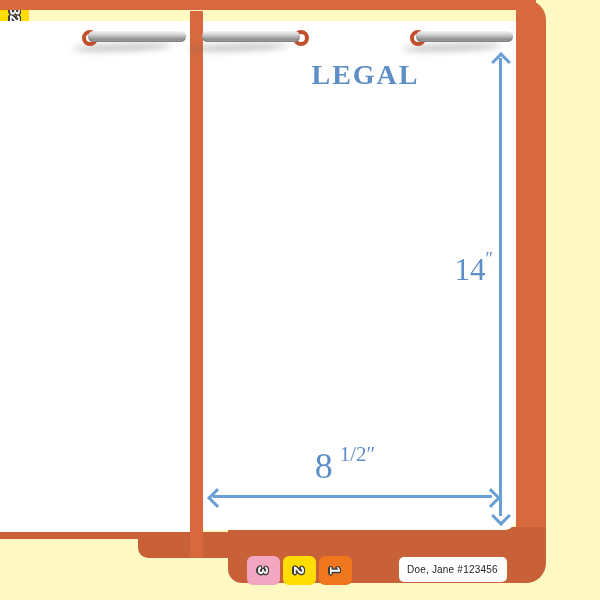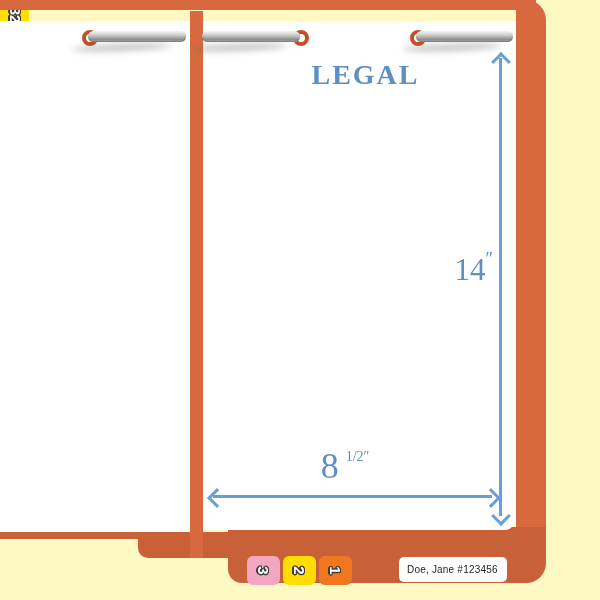--- a/index.html
+++ b/index.html
@@ -42,21 +42,21 @@
   .f-right .grommet { left:410px; }
   .f-right .bar-shadow { left:402px; }
 
   
   .blue-serif { font-family:"Liberation Serif","DejaVu Serif",serif; color:var(--blue,#5D8EC5); z-index:6; }
   .title { left:283px; top:56px; width:165px; text-align:center; font-weight:bold;
            font-size:28px; line-height:37px; letter-spacing:2px; }
   .dim-height { left:428px; top:252px; width:65px; text-align:right; font-size:31px; }
   .dim-width  { left:260px; top:445px; width:170px; text-align:center; font-size:36px; }
   sup.unit { font-size:18px; position:relative; top:-4px; vertical-align:super; }
-  sup.frac { font-size:14px; position:relative; top:-4px; vertical-align:super; margin-left:7px; }
+  sup.frac { font-size:21px; position:relative; top:-4px; vertical-align:super; margin-left:7px; }
   .vline { left:499px; top:58px;  width:3px;  height:458px; background:var(--arrow,#699FD6); z-index:6; }
   .hline { left:213px; top:495px; width:279px; height:3px;  background:var(--arrow,#699FD6); z-index:6; }
   .chev { position:absolute; width:11px; height:11px; z-index:6;
           border-top:3px solid var(--arrow,#699FD6); border-left:3px solid var(--arrow,#699FD6); }
   .chev-up    { left:494px; top:55px;  transform:rotate(45deg); }
   .chev-down  { left:494px; top:509px; transform:rotate(225deg); }
   .chev-left  { left:210px; top:491px; transform:rotate(-45deg); }
   .chev-right { left:484px; top:491px; transform:rotate(135deg); }
 
   

